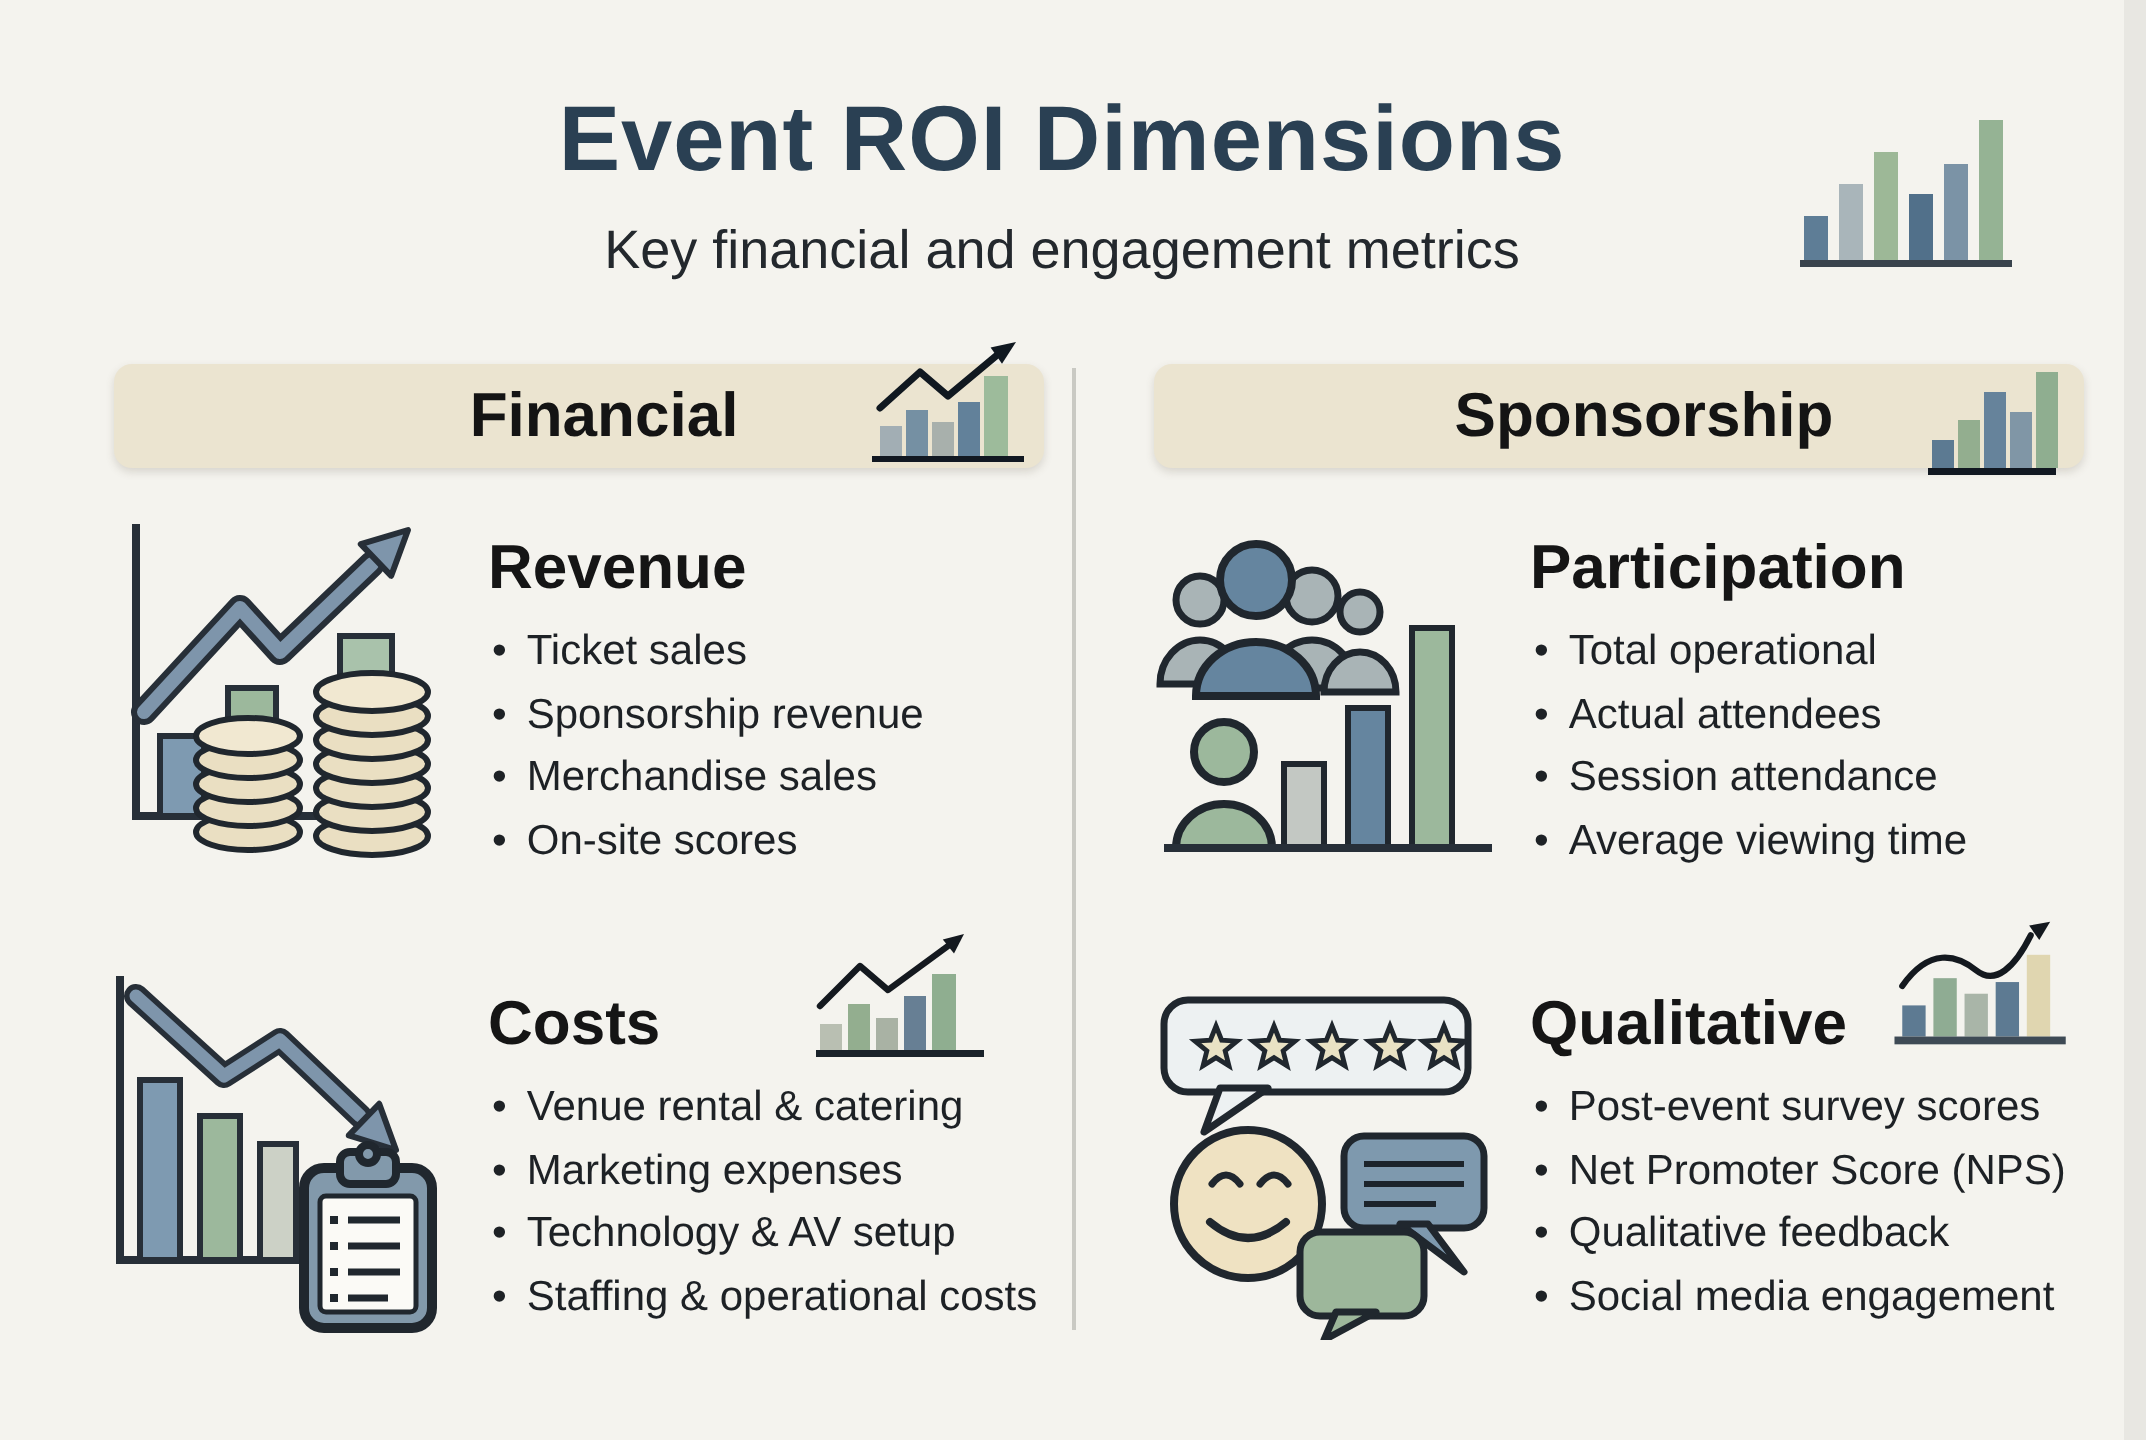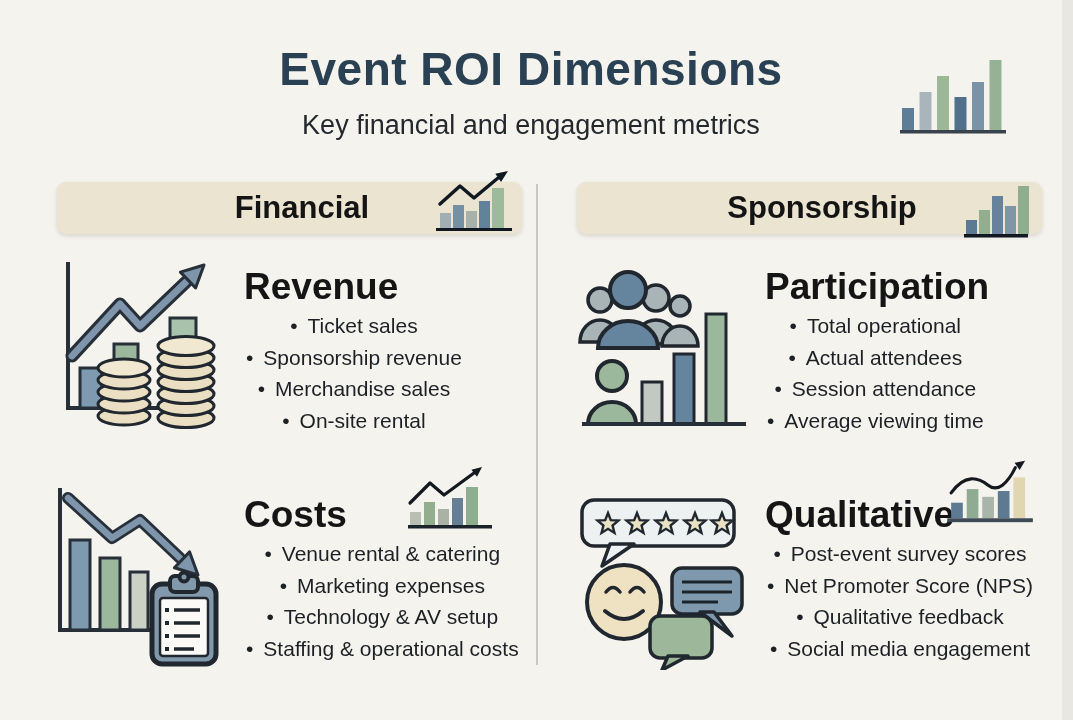--- a/index.html
+++ b/index.html
@@ -24,30 +24,30 @@
   .pill-financial{left:57px}
   .pill-engagement{left:577px}
   .pill-label{font-size:31px;font-weight:bold;color:#141414;}
   .fin-icon{position:absolute;right:4px;top:-14px;width:84px;height:66px;}
   .eng-icon{position:absolute;right:12px;top:-4px;width:68px;height:62px;}
   .vdiv{position:absolute;left:536px;top:184px;width:2px;height:481px;background:#c9c9c3;}
   #rev-icon{position:absolute;left:58px;top:256px;width:176px;height:180px;}
   #cost-icon{position:absolute;left:48px;top:480px;width:192px;height:188px;}
   #part-icon{position:absolute;left:578px;top:258px;width:176px;height:178px;}
   #sat-icon{position:absolute;left:574px;top:484px;width:188px;height:186px;}
-  .sec-heading{position:absolute;margin:0;font-size:37px;font-weight:bold;color:#151515;line-height:1;}
+  .sec-heading{position:absolute;margin:0;font-size:31px;font-weight:bold;color:#151515;line-height:1;}
   #rev-heading{left:244px;top:268px;}
   #cost-heading{left:244px;top:496px;}
   #part-heading{left:765px;top:268px;}
   #sat-heading{left:765px;top:496px;}
   .mini-chart{position:absolute;width:96px;height:72px;}
   #cost-mini{left:404px;top:462px;}
   #sat-mini{left:944px;top:456px;}
   .bullets{position:absolute;margin:0;padding:0;list-style:none;font-size:21px;color:#1d2125;}
-  .bullets li{line-height:31.5px;white-space:nowrap;text-align:center;}
+  .bullets li{line-height:31.5px;white-space:nowrap;}
   .bullets li::before{content:"\2022";margin-right:10px;}
   #rev-list{left:246px;top:310px;}
   #cost-list{left:246px;top:538px;}
   #part-list{left:767px;top:310px;}
   #sat-list{left:767px;top:538px;}
 </style>
 </head>
 <body>
 
 <div class="canvas">
@@ -116,21 +116,21 @@
       <ellipse cx="66" cy="124" rx="26" ry="9" fill="#eadfc2" stroke="#20272e" stroke-width="3"></ellipse>
       <ellipse cx="66" cy="112" rx="26" ry="9" fill="#f1e8d1" stroke="#20272e" stroke-width="3"></ellipse>
     </g>
   </svg>
 
   <h3 class="sec-heading" id="rev-heading">Revenue</h3>
   <ul class="bullets" id="rev-list">
     <li>Ticket sales</li>
     <li>Sponsorship revenue</li>
     <li>Merchandise sales</li>
-    <li>On-site rental</li>
+    <li>On-site scores</li>
   </ul>
 
   <svg id="cost-icon" viewBox="0 0 192 188">
     <line x1="12" y1="8" x2="12" y2="150" stroke="#272f38" stroke-width="4"></line>
     <line x1="10" y1="150" x2="102" y2="150" stroke="#272f38" stroke-width="4"></line>
     <rect x="22" y="60" width="20" height="90" fill="#7e9ab1" stroke="#272f38" stroke-width="3"></rect>
     <rect x="52" y="78" width="20" height="72" fill="#9cb89c" stroke="#272f38" stroke-width="3"></rect>
     <rect x="82" y="92" width="18" height="58" fill="#ccd1c6" stroke="#272f38" stroke-width="3"></rect>
     <path d="M20,18 L64,58 L92,40 L132,78" fill="none" stroke="#272f38" stroke-width="12" stroke-linejoin="round" stroke-linecap="round"></path>
     <path d="M20,18 L64,58 L92,40 L132,78" fill="none" stroke="#7e95ab" stroke-width="6.5" stroke-linejoin="round" stroke-linecap="round"></path>

